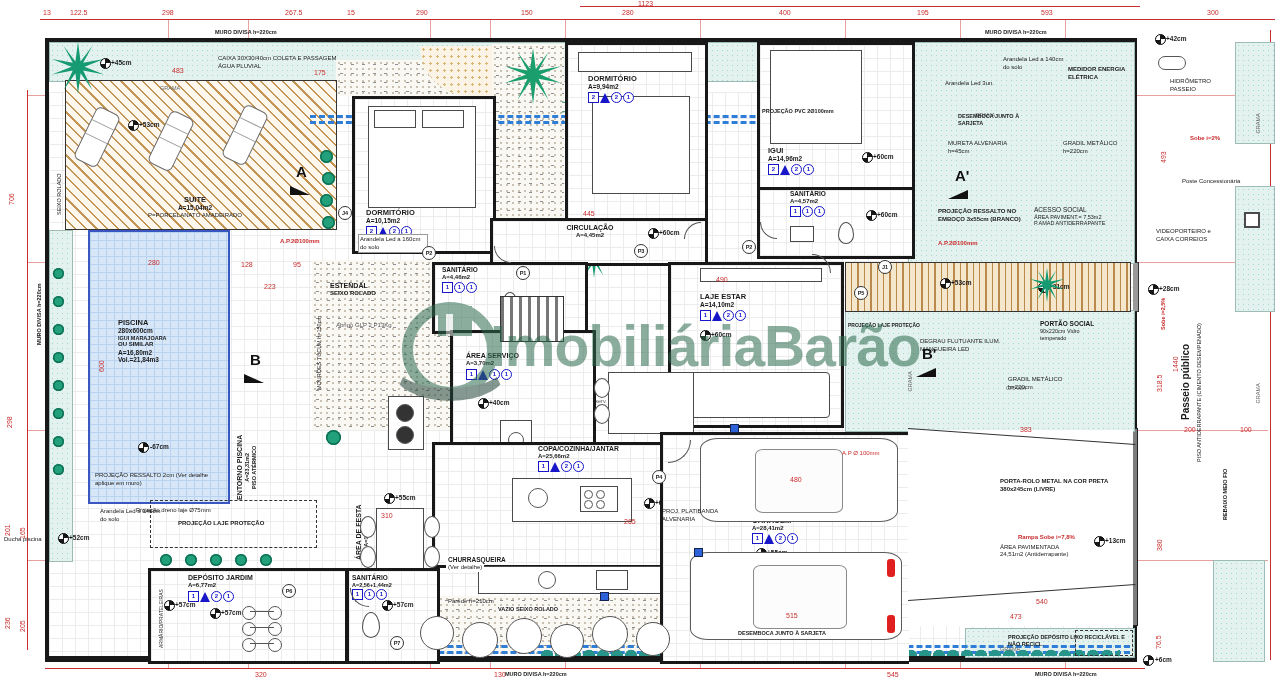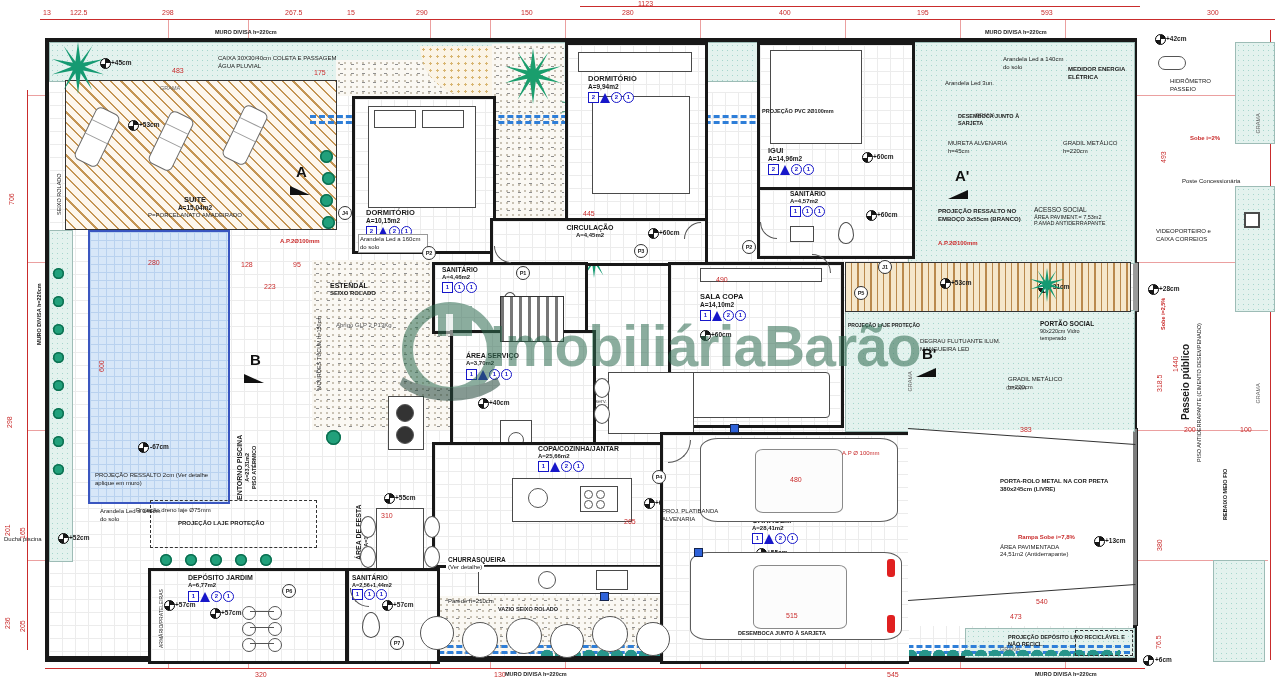--- a/index.html
+++ b/index.html
@@ -152,20 +152,28 @@
       <i></i>
       <i></i>
     </div>
   <div class="rlabel" style="left:130px;top:195px;width:130px;">
     <div class="nm">SUITE</div>
     <div class="ar">A=15,04m2</div>
     <div class="ar" style="font-weight:normal;font-size:6px;">P=PORCELANATO AMADEIRADO</div>
   </div>
 
   <div class="pool" style="left:88px;top:230px;width:138px;height:270px;"></div>
+  <div class="rlabel" style="left:118px;top:318px;width:90px;text-align:left;">
+    <div class="nm">PISCINA</div>
+    <div class="ar">280x600cm</div>
+    <div class="ar" style="font-size:5.5px;">IGUI MARAJOARA</div>
+    <div class="ar" style="font-size:6px;">OU  SIMILAR</div>
+    <div class="ar">A=16,80m2</div>
+    <div class="ar">Vol.=21,84m3</div>
+  </div>
   <span class="bm" style="left:138px;top:442px;"></span>
   <span class="elbl" style="left:150px;top:443px;">-67cm</span>
   <div class="lbl" style="left:95px;top:472px;width:120px;white-space:normal;font-size:6px;">PROJEÇÃO RESSALTO 2cm (Ver detalhe aplique em muro)</div>
   <div class="lbl" style="left:100px;top:508px;width:62px;white-space:normal;font-size:6px;">Arandela Led a 140cm do solo</div>
   <div class="lbl vert b" style="left:36px;top:345px;font-size:5.5px;">MURO  DIVISA  h=220cm</div>
   <div class="lbl vert" style="left:56px;top:215px;font-size:5.5px;">SEIXO  ROLADO</div>
   <div class="lbl vert" style="left:316px;top:390px;font-size:5.5px;">MOURÕES TUCUM h=150cm</div>
 
   <div class="rlabel vert" style="left:236px;top:500px;">
     <div class="nm" style="font-size:7px;">ENTORNO PISCINA</div>
@@ -302,21 +310,21 @@
       <span class="badge">1</span>
       <span class="badge c">1</span>
       <span class="badge c">1</span>
     </div>
   </div>
 
   <div class="room tile" style="left:668px;top:262px;width:170px;height:160px;"></div>
   <div class="furn" style="left:690px;top:372px;width:138px;height:44px;border-radius:4px;"></div>
   <div class="furn" style="left:700px;top:268px;width:120px;height:12px;"></div>
   <div class="rlabel" style="left:700px;top:292px;width:110px;text-align:left;">
-    <div class="nm">SALA COPA</div>
+    <div class="nm">LAJE ESTAR</div>
     <div class="ar">A=14,10m2</div>
     <div class="badges" style="justify-content:flex-start;">
       <span class="badge">1</span>
       <span class="tri"></span>
       <span class="badge c">2</span>
       <span class="badge c">1</span>
     </div>
   </div>
   <span class="bm" style="left:700px;top:330px;"></span>
   <span class="elbl" style="left:711px;top:331px;">+60cm</span>

